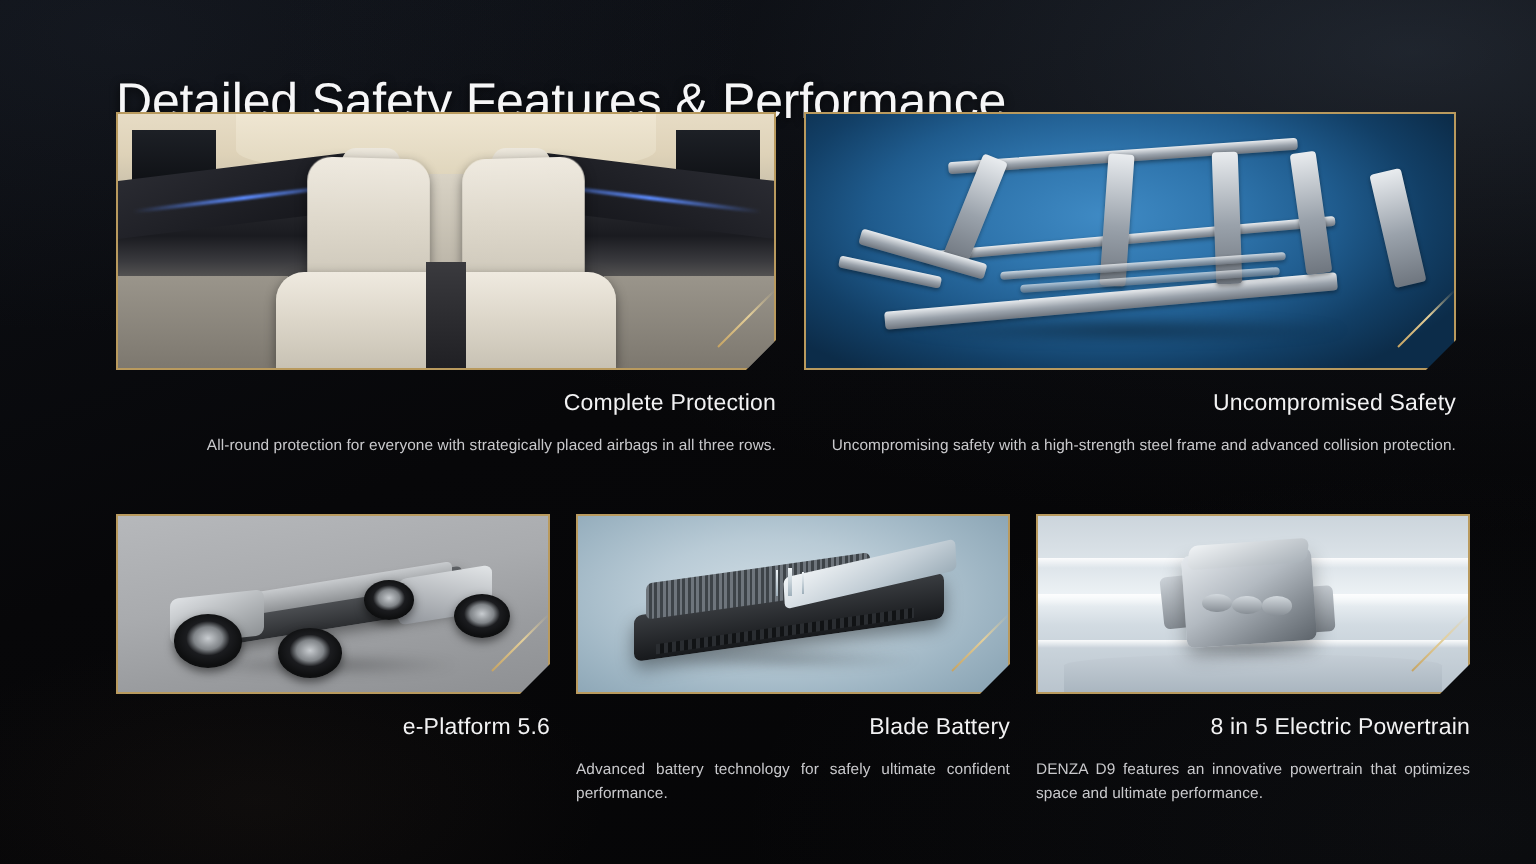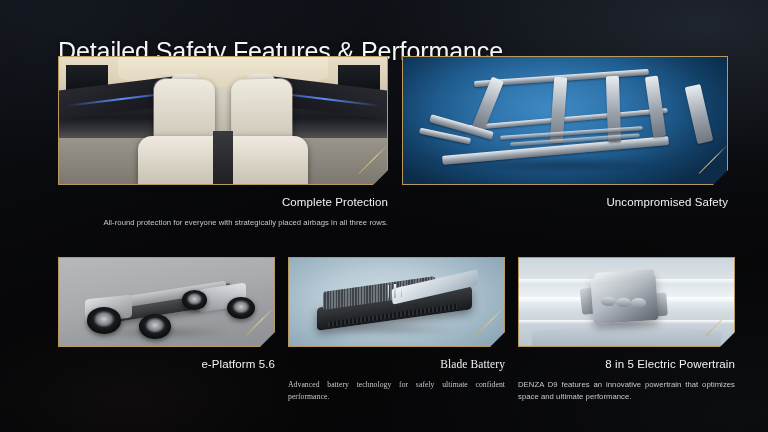--- a/index.html
+++ b/index.html
@@ -225,20 +225,21 @@
             <div class="bw fr-bump"></div>
           <div class="bw fr-cross1"></div>
             <div class="bw fr-cross2"></div>
         </div>
       </div>
       <div class="corner-accent">
           <span></span>
         </div>
     </div>
     <div class="cap-title">Uncompromised Safety</div>
+    <div class="cap-body">Uncompromising safety with a high-strength steel frame and advanced collision protection.</div>
   </div>
 
   <div class="card" style="left:58px;top:257px;width:217px;">
     <div class="photo" style="height:90px;">
       <div class="photo-inner">
         <div class="art-plat">
           <div class="pl-shadow"></div>
           <div class="pl-deck"></div>
           <div class="pl-deck-top"></div>
           <div class="pl-rear"></div>
@@ -249,21 +250,21 @@
             <div class="wheel wh2"></div>
         </div>
       </div>
       <div class="corner-accent">
           <span></span>
         </div>
     </div>
     <div class="cap-title">e-Platform 5.6</div>
   </div>
 
-  <div class="card" style="left:288px;top:257px;width:217px;font-family:Liberation Serif, serif;">
+  <div class="card" style="left:288px;top:257px;width:217px;">
     <div class="photo" style="height:90px;">
       <div class="photo-inner">
         <div class="art-batt">
           <div class="bt-shadow"></div>
           <div class="bt-base"></div>
           <div class="bt-rib"></div>
           <div class="bt-cells"></div>
           <div class="bt-lid"></div>
           <div class="bt-fin"></div>
             <div class="bt-fin f2"></div>

